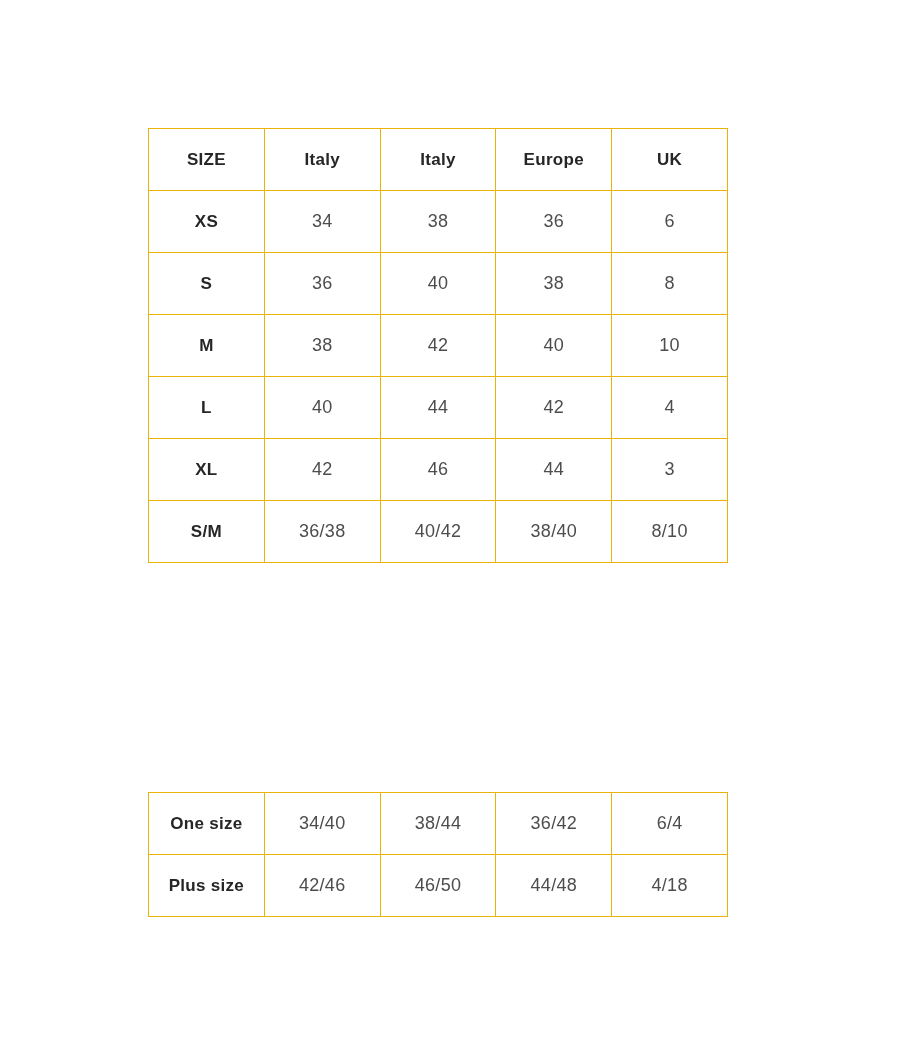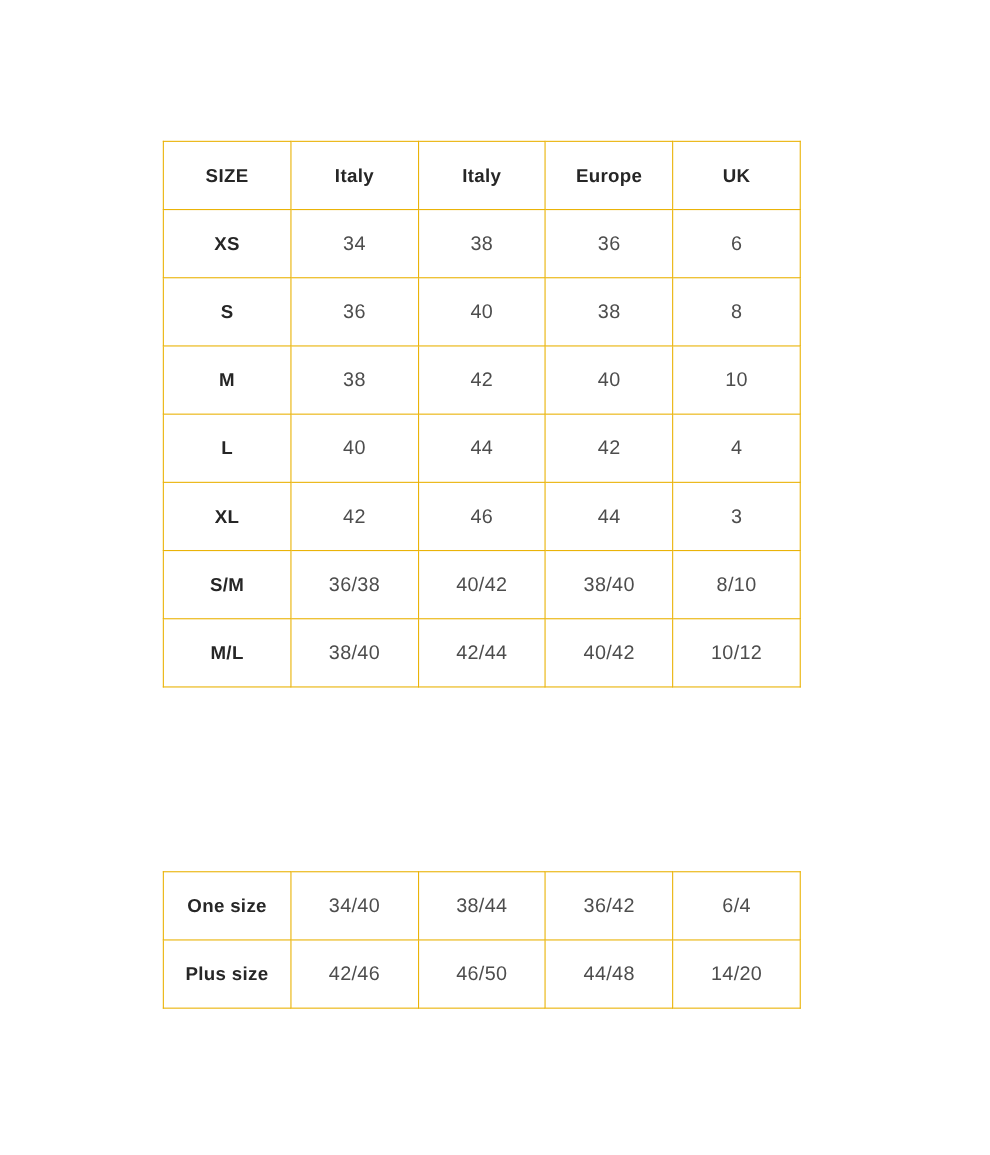--- a/index.html
+++ b/index.html
@@ -103,42 +103,35 @@
         <td>44</td>
         <td>3</td>
       </tr>
       <tr>
         <td class="label">S/M</td>
         <td>36/38</td>
         <td>40/42</td>
         <td>38/40</td>
         <td>8/10</td>
       </tr>
-      <tr>
-        <td class="label">M/L</td>
-        <td>38/40</td>
-        <td>42/44</td>
-        <td>40/42</td>
-        <td>10/12</td>
-      </tr>
     </tbody>
   </table>
 
   <table class="size-table secondary">
     <tbody>
       <tr>
         <td class="label">One size</td>
         <td>34/40</td>
         <td>38/44</td>
         <td>36/42</td>
         <td>6/4</td>
       </tr>
       <tr>
         <td class="label">Plus size</td>
         <td>42/46</td>
         <td>46/50</td>
         <td>44/48</td>
-        <td>14/20</td>
+        <td>4/18</td>
       </tr>
     </tbody>
   </table>
 
 </div>
 
 </body></html>

